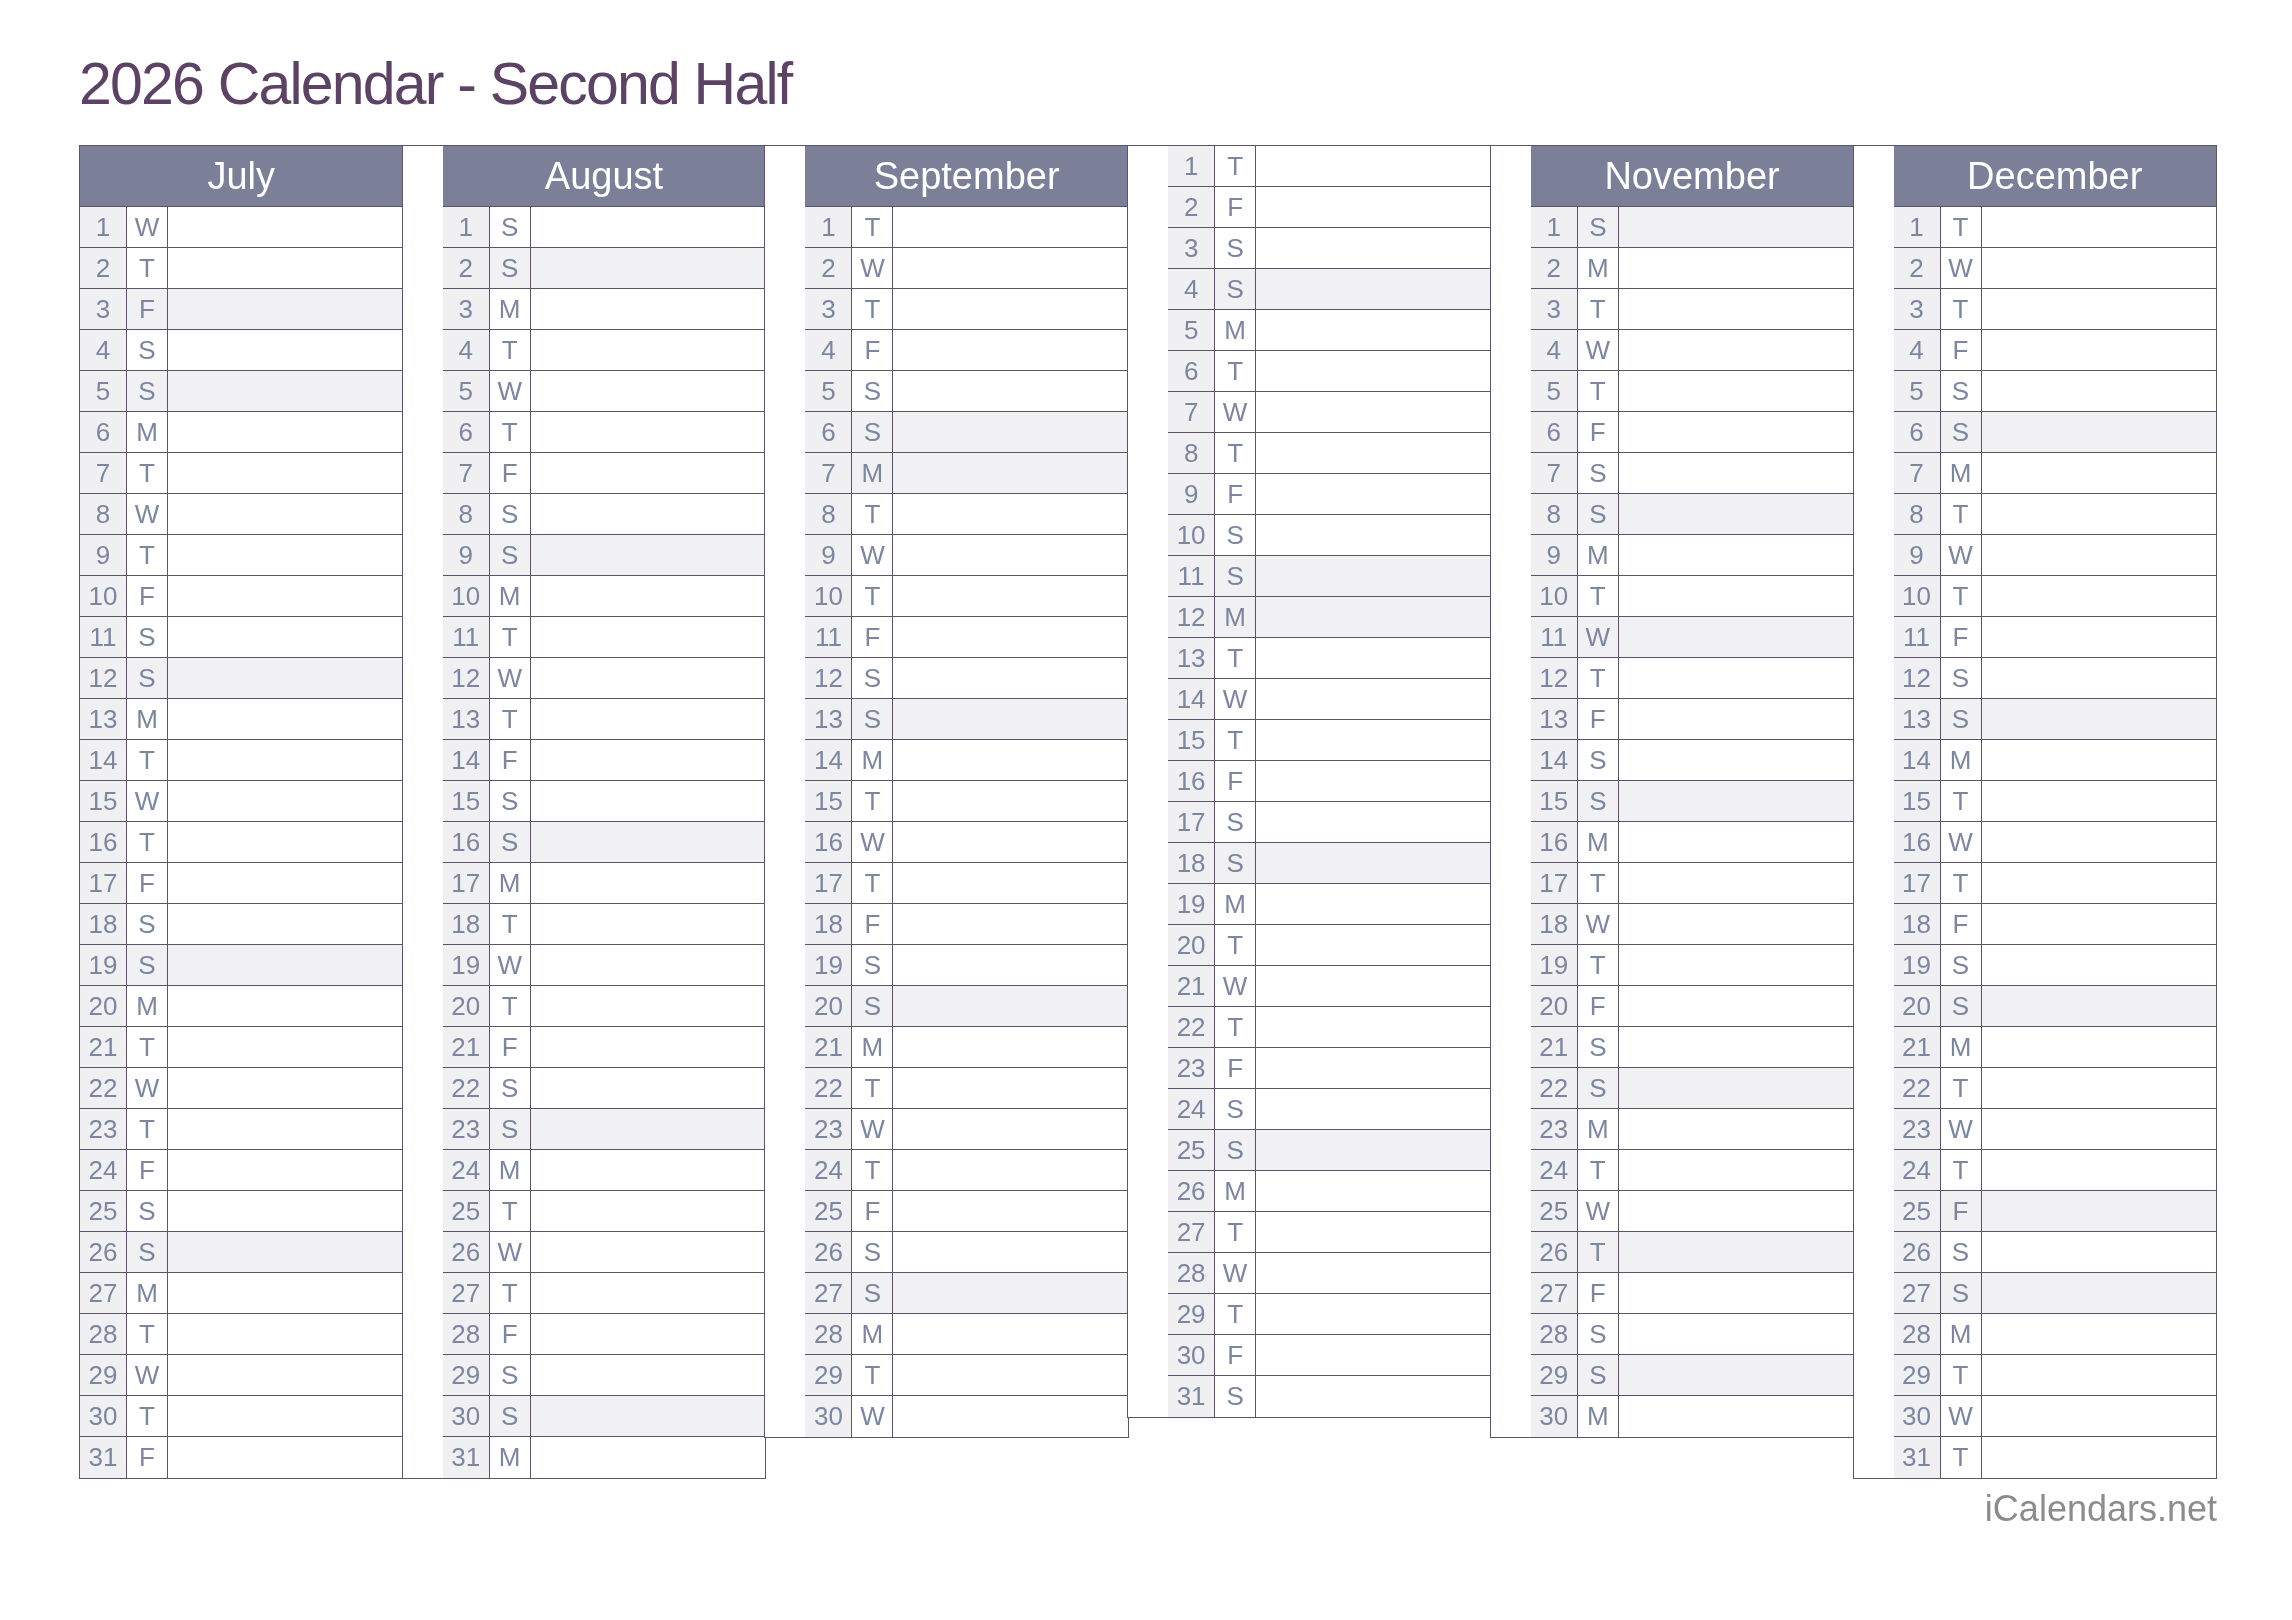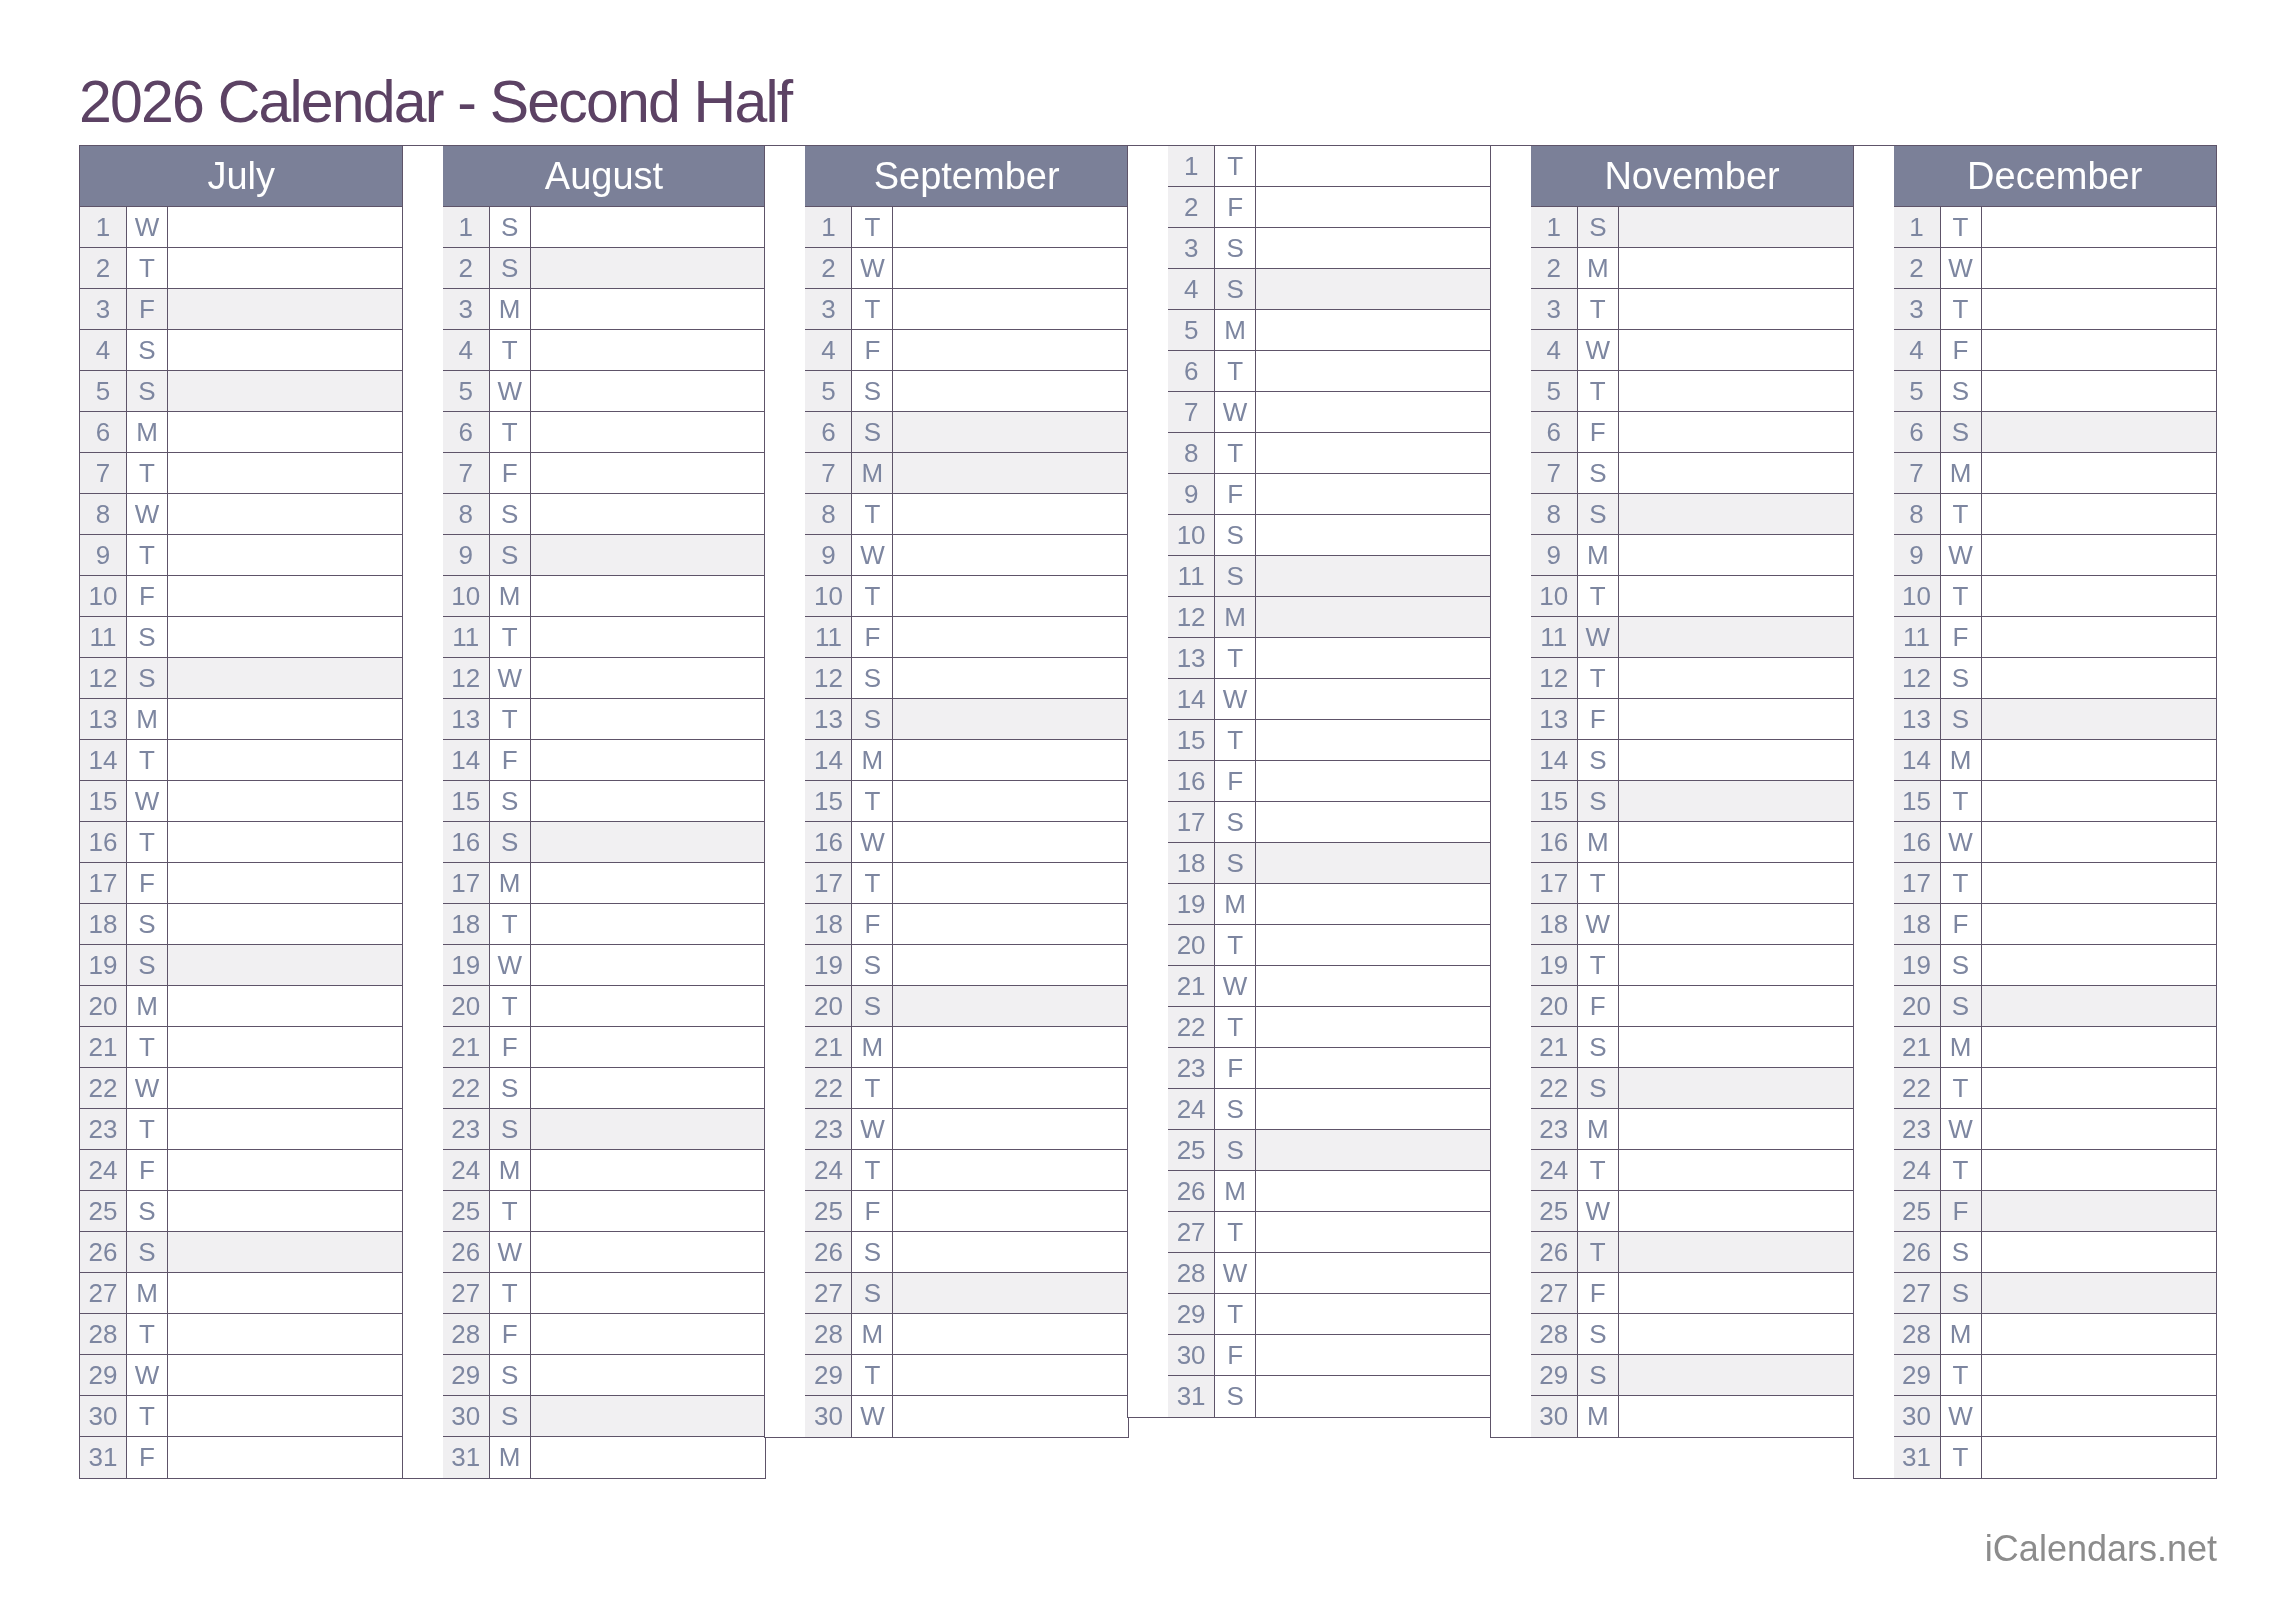--- a/index.html
+++ b/index.html
@@ -11,21 +11,21 @@
     --numcell:#f0eff1;
     --footer-color:#8c8c8c;
   }
   *{box-sizing:border-box;}
   html,body{margin:0;padding:0;}
   body{
     width:2293px;height:1620px;position:relative;background:#ffffff;
     font-family:"Liberation Sans", sans-serif;
   }
   .page-title{
-    position:absolute;left:79px;top:64px;
+    position:absolute;left:79px;top:46px;
     font-size:59px;line-height:1.3;font-weight:400;
     letter-spacing:-1.8px;color:var(--title-color);
     white-space:nowrap;
   }
   .calendar{
     position:absolute;left:79px;top:145px;width:2138px;
     display:flex;flex-direction:row;align-items:flex-start;
   }
   .month-col{
     flex:1 1 0;min-width:0;
@@ -55,21 +55,21 @@
     font-size:26px;color:var(--cell-text);
   }
   .dow-cell{
     width:41px;flex:0 0 41px;
     border-right:1.8px solid var(--border);
     display:flex;align-items:center;justify-content:center;
     font-size:26px;color:var(--cell-text);
   }
   .note-cell{flex:1 1 auto;}
   .footer-brand{
-    position:absolute;right:76px;top:1528px;
+    position:absolute;right:76px;top:1488px;
     font-size:36px;color:var(--footer-color);
     white-space:nowrap;
   }
 </style>
 </head>
 <body>
 
 <div class="page-title">2026 Calendar - Second Half</div>
 
 <div class="calendar">

